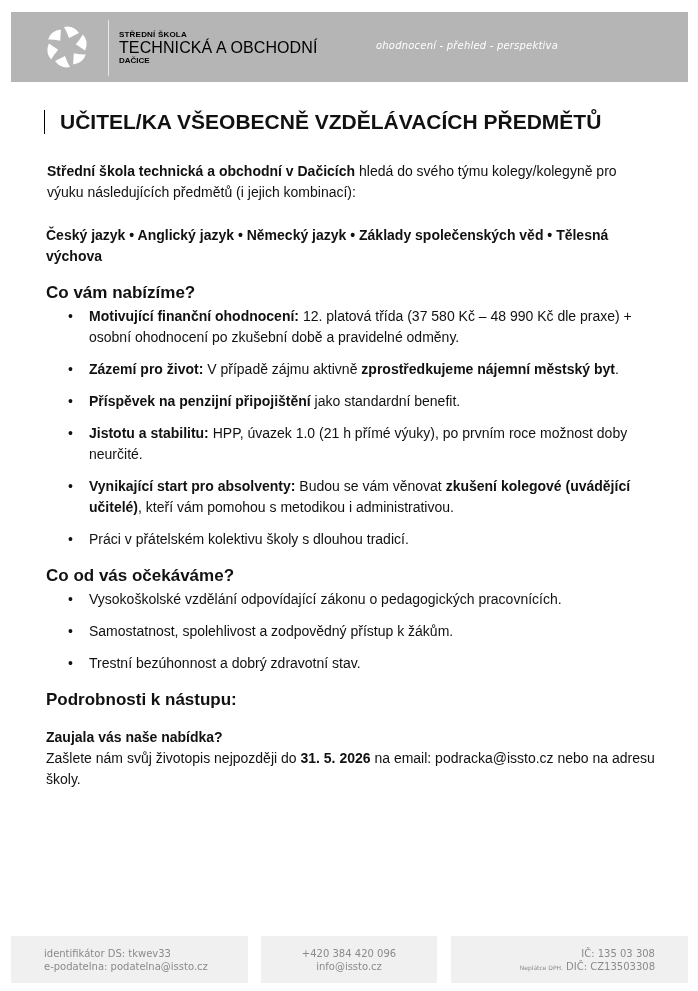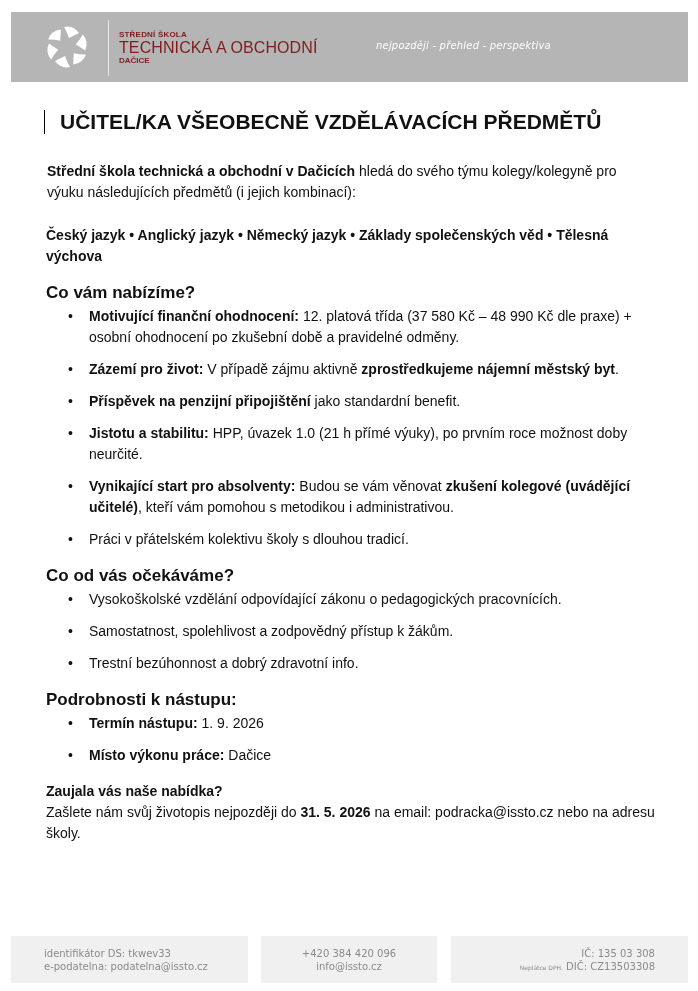--- a/index.html
+++ b/index.html
@@ -1,21 +1,21 @@
 <!DOCTYPE html>
 <html><head>
 <meta charset="utf-8">
 <style>
   html, body { margin: 0; padding: 0; background: #ffffff; }
   body { width: 698px; height: 991px; position: relative; overflow: hidden;
          font-family: "Liberation Sans", sans-serif; color: #111; }
   .header { position: absolute; left: 11px; top: 12px; width: 677px; height: 70px; background: #b5b5b5; }
   .logo-icon { position: absolute; left: 33px; top: 12px; width: 46px; height: 46px; }
   .logo-divider { position: absolute; left: 97px; top: 8px; width: 1px; height: 56px; background: #e8e8e8; }
-  .logo-text { position: absolute; left: 108px; top: 18px; color: #7f1d1d; }
+  .logo-text { position: absolute; left: 108px; top: 18px; color: #000000; }
   .logo-line1 { font-size: 8px; font-weight: bold; letter-spacing: 0.2px; line-height: 10px; }
   .logo-line2 { font-size: 16px; line-height: 15px; letter-spacing: 0.1px; }
   .logo-line3 { font-size: 8px; font-weight: bold; line-height: 11px; }
   .motto { position: absolute; left: 365px; top: 28px; color: #fff; font-size: 10px; font-style: italic;
            font-family: "DejaVu Sans", sans-serif; letter-spacing: 0.2px; }
 
   .content { position: absolute; left: 46px; top: 100px; width: 610px; font-size: 14px; line-height: 21px; }
   h1 { font-size: 21px; font-weight: bold; margin: 10px; line-height: 24px; border-left: 1px solid #000; padding-left: 15px; margin-left: -2px; }
   p { margin: 0; }
   .intro { margin-top: 27px; padding-left: 1px; }
@@ -53,21 +53,21 @@
       <path d="M-3,-20 Q6,-22 12,-14 L2,-9 Q0,-15 -3,-20 Z" transform="rotate(240)"></path>
       <path d="M-3,-20 Q6,-22 12,-14 L2,-9 Q0,-15 -3,-20 Z" transform="rotate(300)"></path>
     </g>
   </svg>
   <div class="logo-divider"></div>
   <div class="logo-text">
     <div class="logo-line1">STŘEDNÍ ŠKOLA</div>
     <div class="logo-line2">TECHNICKÁ A OBCHODNÍ</div>
     <div class="logo-line3">DAČICE</div>
   </div>
-  <div class="motto">nejpozději - přehled - perspektiva</div>
+  <div class="motto">ohodnocení - přehled - perspektiva</div>
 </div>
 
 <div class="content">
   <h1>UČITEL/KA VŠEOBECNĚ VZDĚLÁVACÍCH PŘEDMĚTŮ</h1>
 
   <p class="intro"><b>Střední škola technická a obchodní v Dačicích</b><span> hledá do svého týmu kolegy/kolegyně pro výuku následujících předmětů (i jejich kombinací):</span></p>
 
   <p class="subjects">Český jazyk • Anglický jazyk • Německý jazyk • Základy společenských věd • Tělesná výchova</p>
 
   <h2>Co vám nabízíme?</h2>
@@ -77,28 +77,24 @@
     <li><b>Příspěvek na penzijní připojištění</b><span> jako standardní benefit.</span></li>
     <li><b>Jistotu a stabilitu:</b><span> HPP, úvazek 1.0 (21 h přímé výuky), po prvním roce možnost doby neurčité.</span></li>
     <li><b>Vynikající start pro absolventy:</b><span> Budou se vám věnovat </span><b>zkušení kolegové (uvádějící učitelé)</b><span>, kteří vám pomohou s metodikou i administrativou.</span></li>
     <li><span>Práci v přátelském kolektivu školy s dlouhou tradicí.</span></li>
   </ul>
 
   <h2>Co od vás očekáváme?</h2>
   <ul class="first section-expect">
     <li>Vysokoškolské vzdělání odpovídající zákonu o pedagogických pracovnících.</li>
     <li>Samostatnost, spolehlivost a zodpovědný přístup k žákům.</li>
-    <li>Trestní bezúhonnost a dobrý zdravotní info.</li>
+    <li>Trestní bezúhonnost a dobrý zdravotní stav.</li>
   </ul>
 
   <h2>Podrobnosti k nástupu:</h2>
-  <ul class="first section-start">
-    <li><b>Termín nástupu:</b><span> 1. 9. 2026</span></li>
-    <li><b>Místo výkonu práce:</b><span> Dačice</span></li>
-  </ul>
 
   <div class="cta">
     <p><b>Zaujala vás naše nabídka?</b></p>
     <p><span>Zašlete nám svůj životopis nejpozději do </span><b>31. 5. 2026</b><span> na email: podracka@issto.cz nebo na adresu školy.</span></p>
   </div>
 </div>
 
 <div class="footer-box fb1">
   <div class="fb-inner">
     <div>identifikátor DS: tkwev33</div>

